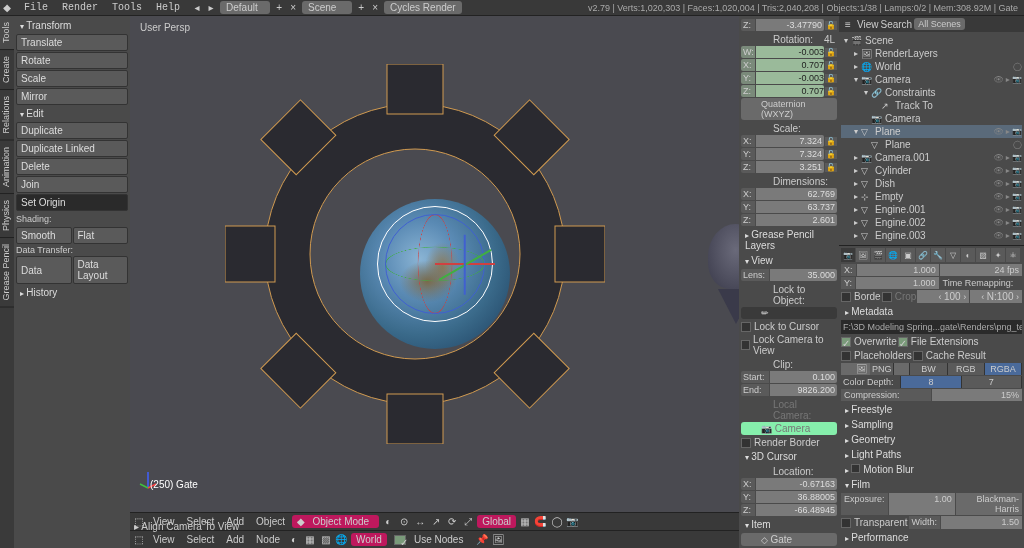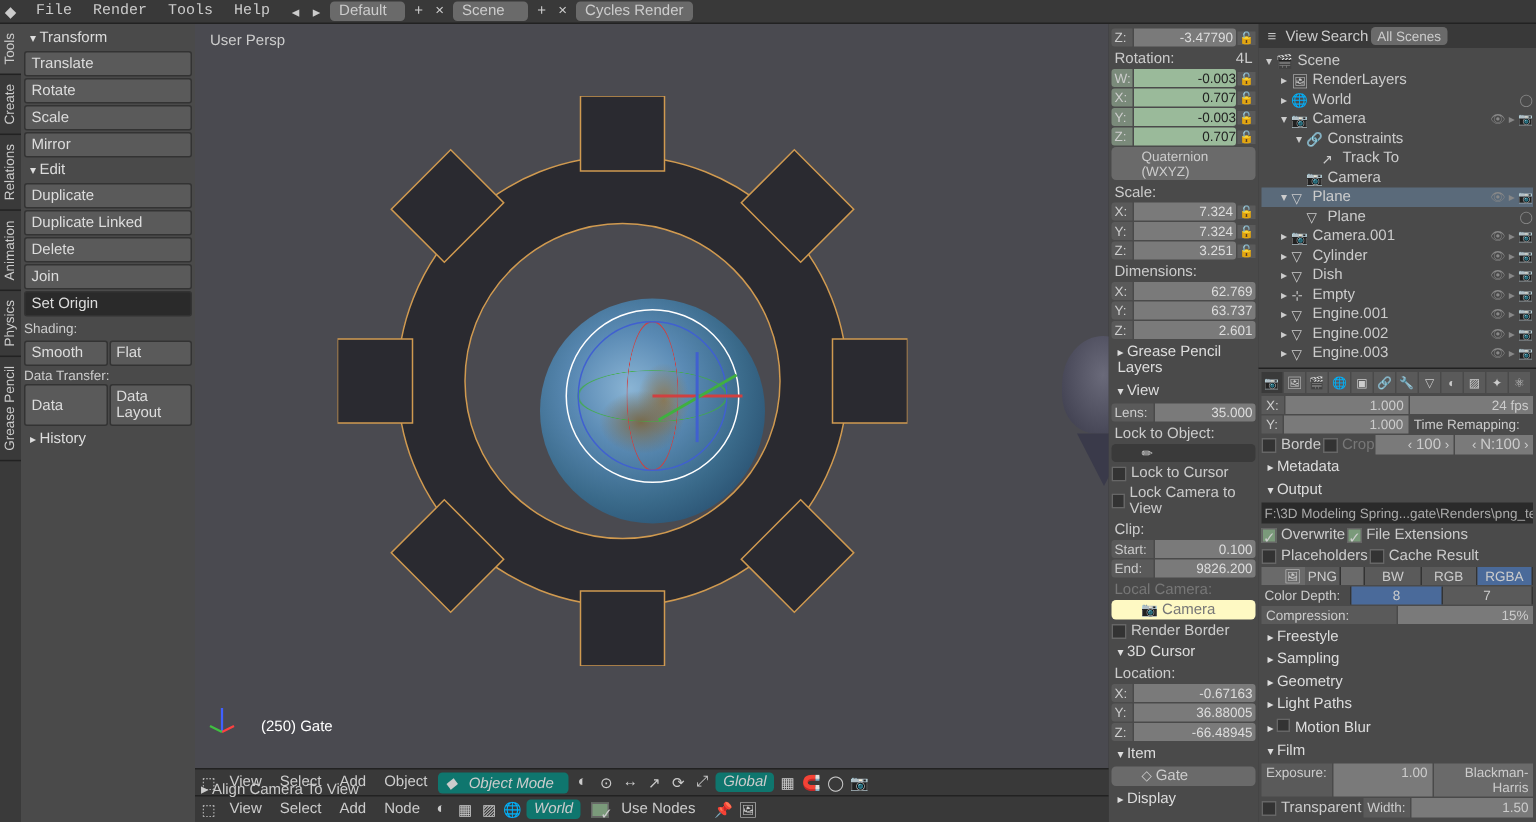--- a/index.html
+++ b/index.html
@@ -20,29 +20,29 @@
 .phdr { padding:2px 4px; font-size:10px; color:#ddd; cursor:pointer; }
 .phdr::before { content:"▾ "; font-size:8px; }
 .phdr.c::before { content:"▸ "; }
 .btnrow { display:flex; gap:1px; margin:1px 0; }
 .btnrow button, .wbtn { flex:1; background:#5a5a5a; border:1px solid #333; color:#ddd; padding:2px 4px; font-size:10px; text-align:left; border-radius:2px; cursor:pointer; }
 .btnrow button.sel { background:#2a2a2a; }
 
 .col-center { flex:1; display:flex; flex-direction:column; background:#393939; position:relative; }
 .viewport { flex:1; position:relative; background:#4a4a50; overflow:hidden; }
 .viewport .label { position:absolute; top:6px; left:10px; color:#ccc; font-size:10px; }
-.viewport .obj { position:absolute; bottom:22px; left:44px; color:#fff; font-size:10px; }
+.viewport .obj { position:absolute; bottom:22px; left:20px; color:#fff; font-size:10px; }
 .axis { position:absolute; bottom:22px; left:8px; width:20px; height:20px; }
 .vp-bar, .node-bar { height:18px; background:#393939; display:flex; align-items:center; gap:2px; padding:0 2px; border-top:1px solid #222; }
 .vp-bar span, .node-bar span { padding:1px 5px; cursor:pointer; font-size:10px; }
-.mode { background:#0f766e; border-radius:3px; padding:1px 6px;font-style:italic; }
+.mode { background:#be185d; border-radius:3px; padding:1px 6px; }
 
 .col-right { width:285px; display:flex; }
 .nprops { width:100px; background:#4a4a4a; padding:2px; overflow:hidden; font-size:9px; }
-.nlabel { color:#ccc; padding:2px 2px 0; }
+.nlabel { color:#ccc; padding:2px 2px 0;margin-left:30px; }
 .nrow { display:flex; gap:1px; margin:1px 0; align-items:center; }
 .nrow .k { width:14px; background:#7a8a7a; padding:1px 2px; border-radius:2px 0 0 2px; font-size:9px; }
 .nrow .v { flex:1; background:#9aba9a; color:#222; padding:1px 0; text-align:right; border-radius:0 2px 2px 0; font-size:9px; }
 .nrow .k2 { width:14px; background:#5a5a5a; padding:1px 2px; border-radius:2px 0 0 2px; font-size:9px; }
 .nrow .v2 { flex:1; background:#7a7a7a; color:#ddd; padding:1px 2px; text-align:right; border-radius:0 2px 2px 0; font-size:9px; }
 .nrow .lock { width:12px; background:#5a5a5a; text-align:center; font-size:8px; }
 .drop { background:#6a6a6a; border-radius:3px; padding:1px 20px; margin:1px 0; font-size:9px; }
 .chk { display:flex; align-items:center; gap:3px; padding:1px 0; }
 .chk .box { width:10px; height:10px; background:#333; border:1px solid #666; }
 
@@ -105,20 +105,21 @@
   </div>
   <span class="icon">◂</span>
   <span class="icon">▸</span>
   <span class="field">Default</span>
   <span class="icon">+</span>
   <span class="icon">×</span>
   <span class="field">Scene</span>
   <span class="icon">+</span>
   <span class="icon">×</span>
   <span class="field">Cycles Render</span>
+  <span class="stats">v2.79 | Verts:1,020,303 | Faces:1,020,004 | Tris:2,040,208 | Objects:1/38 | Lamps:0/2 | Mem:308.92M | Gate</span>
 </div>
 
 <div class="main">
   <div class="col-left">
     <div class="vtabs">
       <div class="vtab active">Tools</div>
       <div class="vtab">Create</div>
       <div class="vtab">Relations</div>
       <div class="vtab">Animation</div>
       <div class="vtab">Physics</div>
@@ -325,21 +326,21 @@
       <div class="nlabel">Clip:</div>
       <div class="nrow">
           <span class="k2" style="width:28px">Start:</span>
           <span class="v2">0.100</span>
         </div>
       <div class="nrow">
           <span class="k2" style="width:28px">End:</span>
           <span class="v2">9826.200</span>
         </div>
       <div class="nlabel" style="color:#777">Local Camera:</div>
-      <div class="drop" style="background:#fef9c3;color:#777">📷 <span>Camera</span></div>
+      <div class="drop" style="background:#86efac;color:#777">📷 <span>Camera</span></div>
       <div class="chk">
           <span class="box"></span>
           <span>Render Border</span>
         </div>
       <div class="phdr">3D Cursor</div>
       <div class="nlabel">Location:</div>
       <div class="nrow">
           <span class="k2">X:</span>
           <span class="v2">-0.67163</span>
         </div>
@@ -494,21 +495,20 @@
               <span>Borde</span>
             </span>
           <span class="chk" style="color:#777">
               <span class="box"></span>
               <span>Crop</span>
             </span>
           <span class="pv">‹ <span>100</span> ›</span>
           <span class="pv">‹ <span>N:100</span> ›</span>
         </div>
         <div class="phdr c">Metadata</div>
-        <div class="phdr">Output</div>
         <div class="pathbox">F:\3D Modeling Spring...gate\Renders\png_test</div>
         <div class="prow">
           <span class="chk">
               <span class="box" style="background:#7a9a7a">✓</span>
               <span>Overwrite</span>
             </span>
           <span class="chk">
               <span class="box" style="background:#7a9a7a">✓</span>
               <span>File Extensions</span>
             </span>

